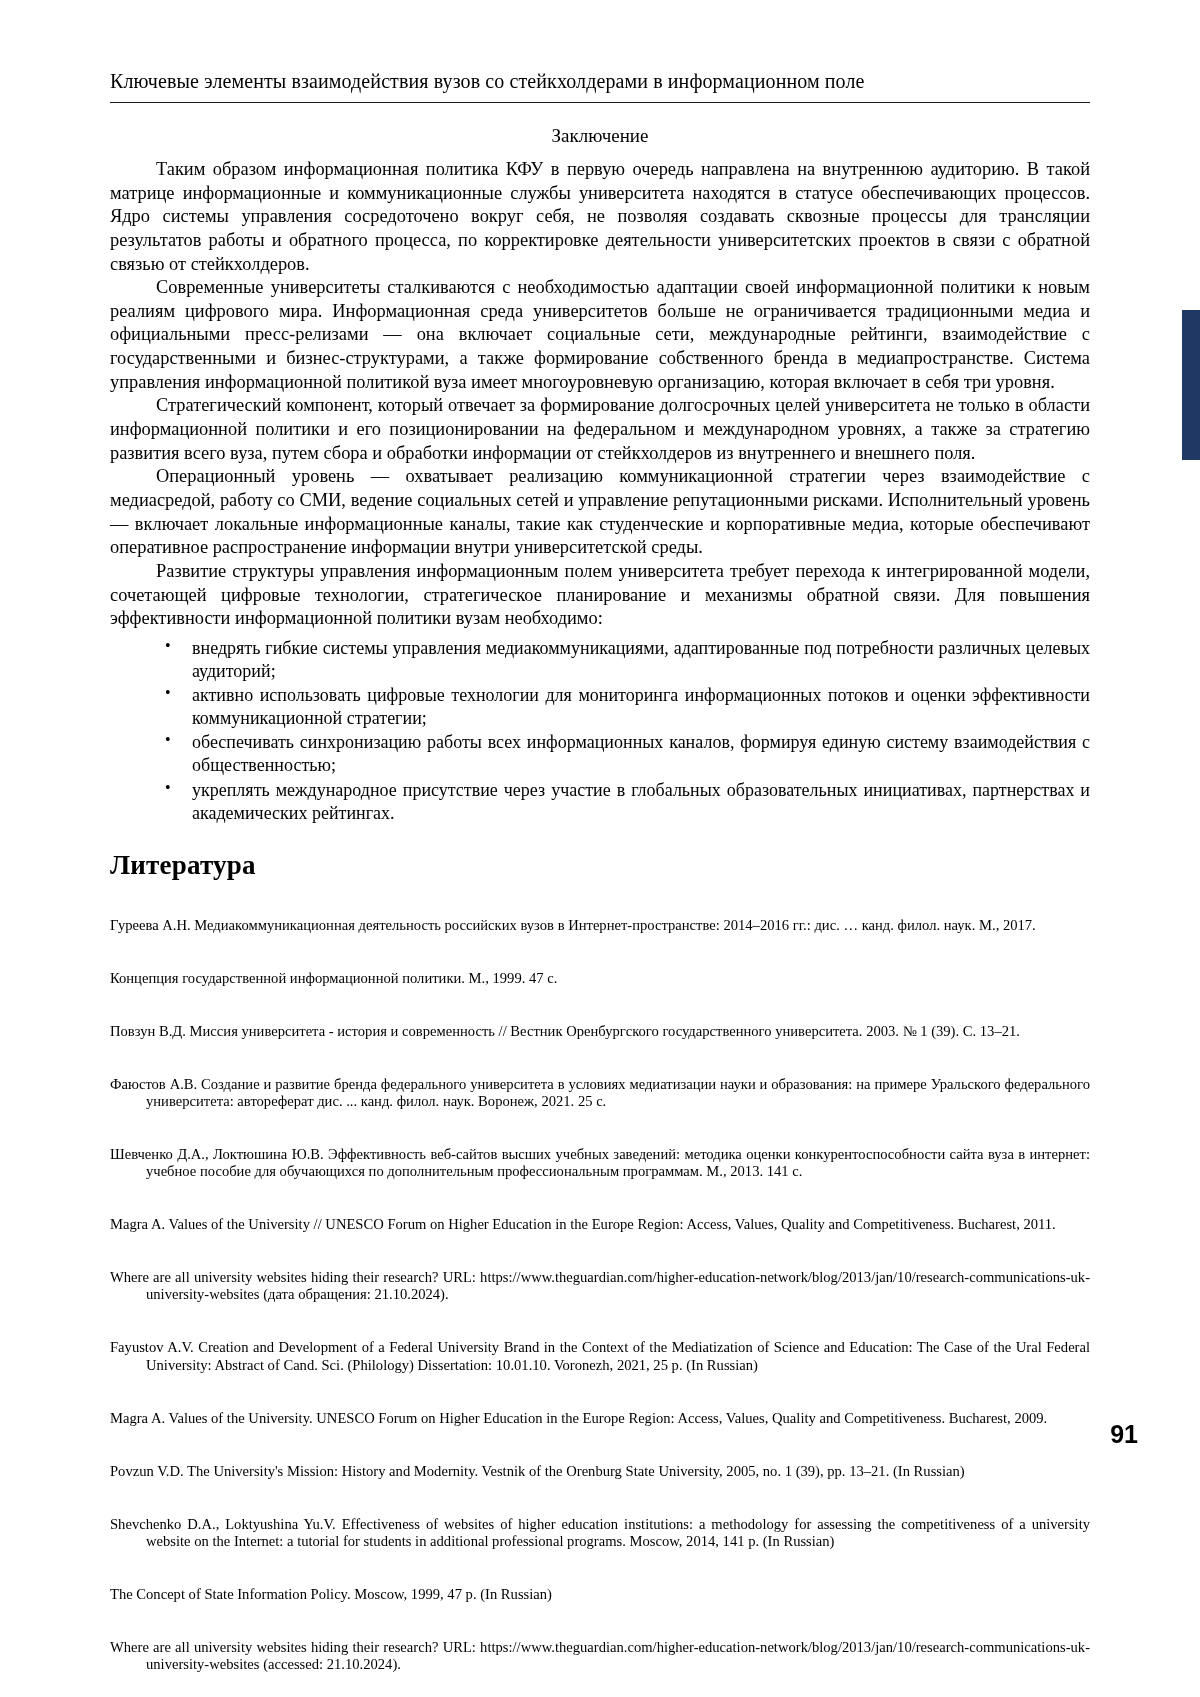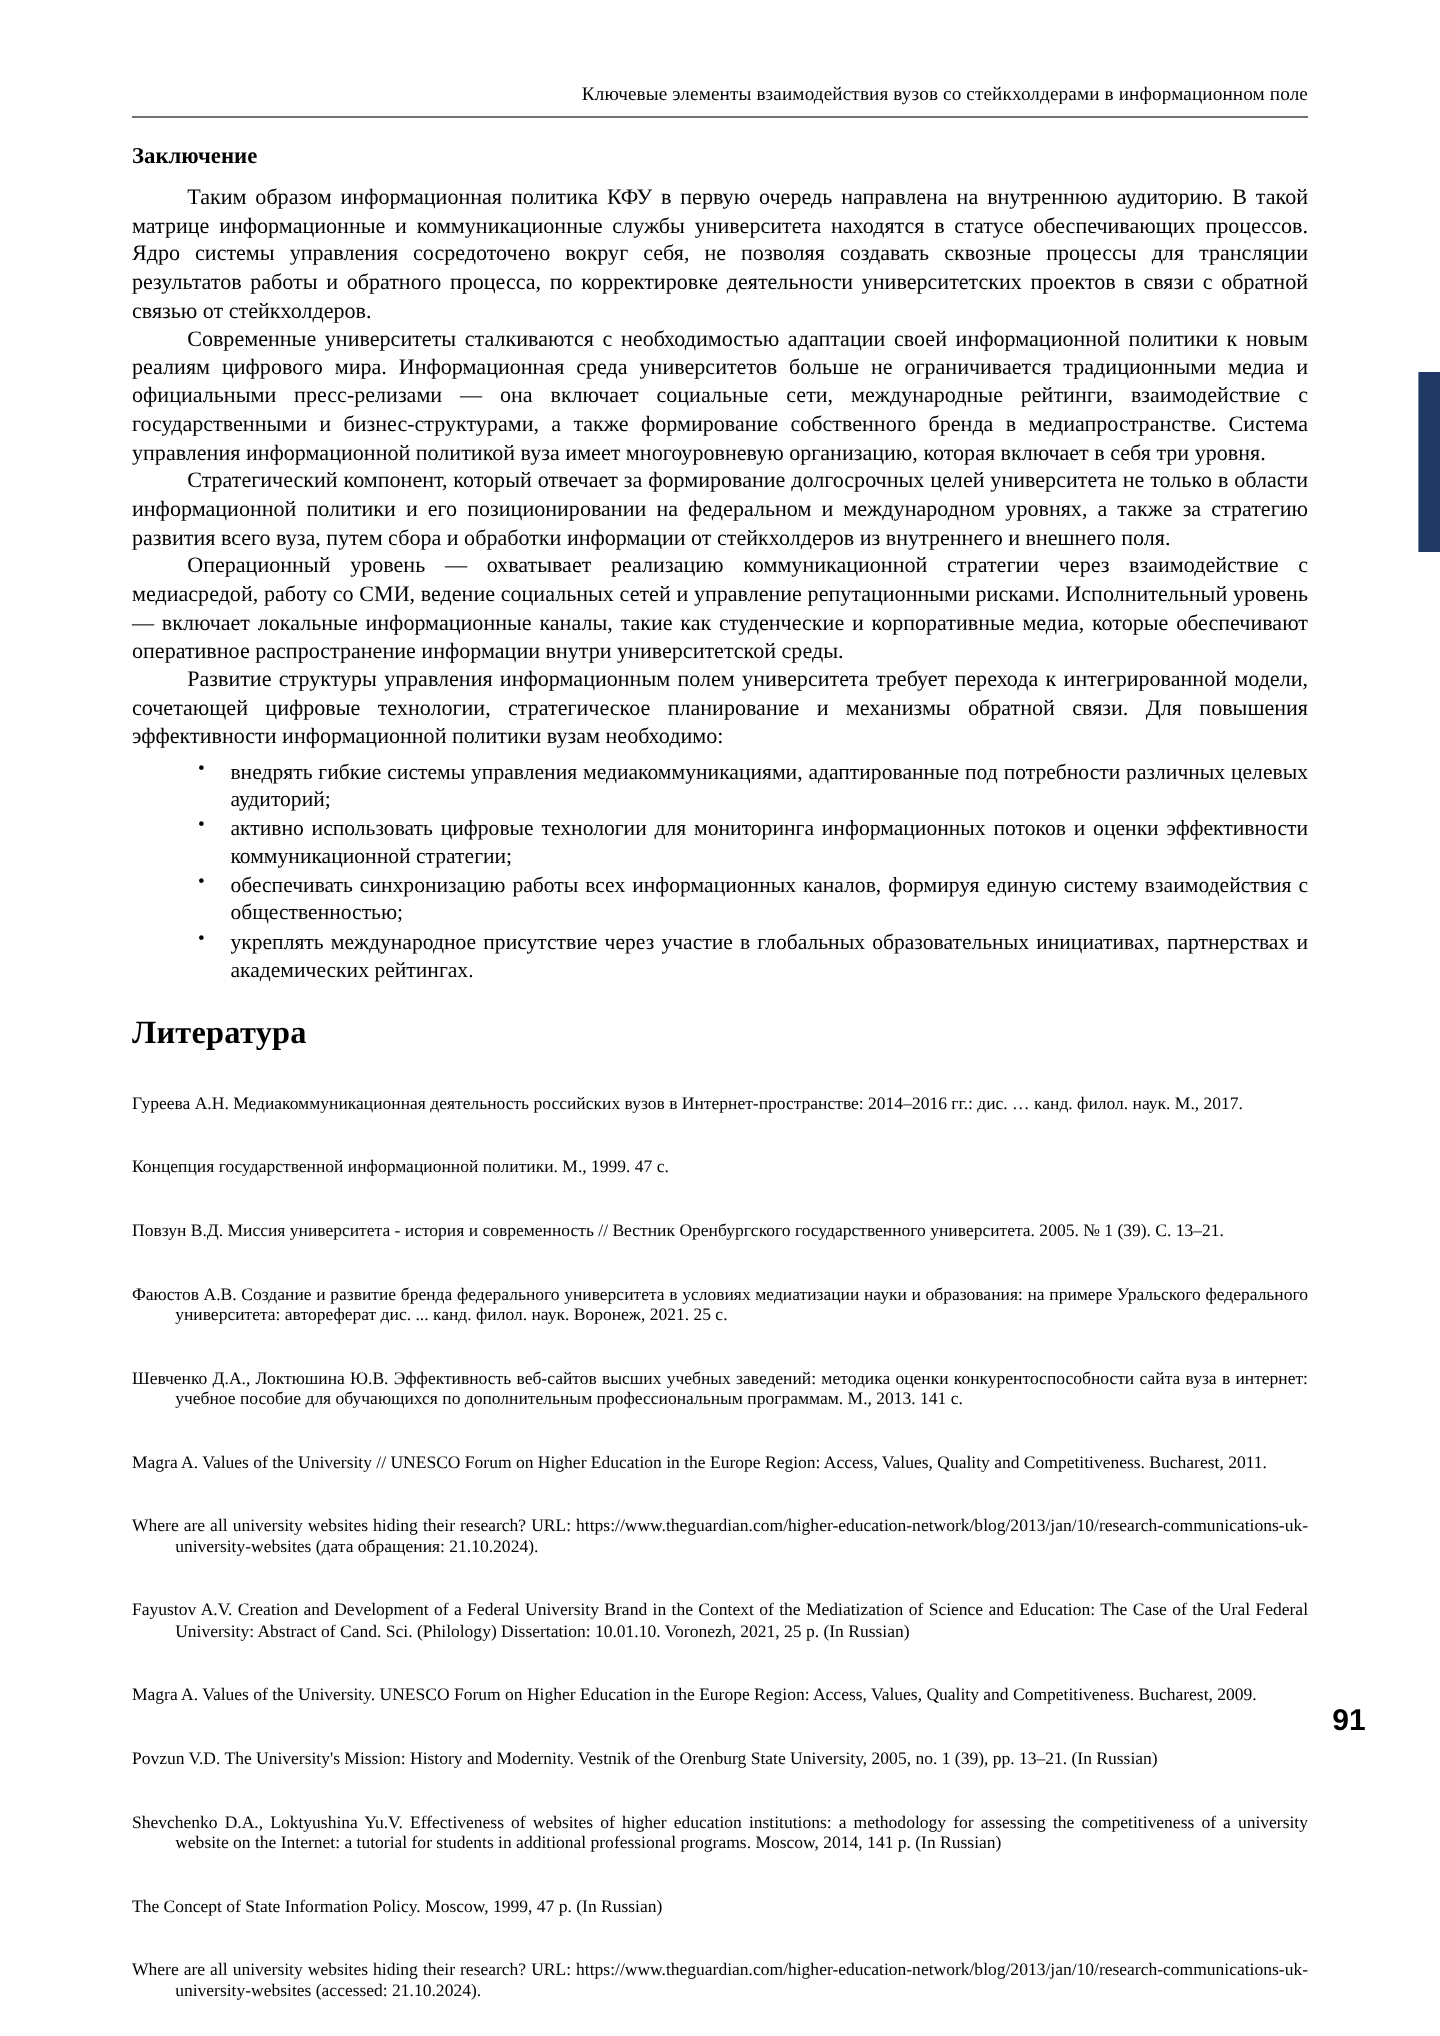--- a/index.html
+++ b/index.html
@@ -21,32 +21,33 @@
     width: 1200px;
     height: 1697px;
   }
   .content {
     position: absolute;
     left: 110px;
     top: 70px;
     width: 980px;
   }
   .running-head {
-    text-align: right;
-    font-size: 16px;
+    text-align: left;
+    font-size: 20px;
     letter-spacing: 0.1px;
     padding-bottom: 9px;
     font-family: Liberation Serif, serif;
   }
   .rule {
     border-bottom: 1.6px solid #1a1a1a;
     margin-bottom: 22px;
   }
   .section-title {
-    font-weight: bold;
+    text-align: center;
+    font-weight: normal;
     font-size: 19px;
     margin-bottom: 11px;
   }
   p.body {
     font-size: 18.4px;
     line-height: 1.285;
     text-align: justify;
     text-indent: 46px;
     margin: 0;
     hyphens: auto;
@@ -133,21 +134,21 @@
       <li>внедрять гибкие системы управления медиакоммуникациями, адаптированные под потребности различных целевых аудиторий;</li>
       <li>активно использовать цифровые технологии для мониторинга информационных потоков и оценки эффективности коммуникационной стратегии;</li>
       <li>обеспечивать синхронизацию работы всех информационных каналов, формируя единую систему взаимодействия с общественностью;</li>
       <li>укреплять международное присутствие через участие в глобальных образовательных инициативах, партнерствах и академических рейтингах.</li>
     </ul>
 
     <h2 class="heading">Литература</h2>
 
     <div class="ref">Гуреева А.Н. Медиакоммуникационная деятельность российских вузов в Интернет-пространстве: 2014–2016 гг.: дис. … канд. филол. наук. М., 2017.</div>
     <div class="ref">Концепция государственной информационной политики. М., 1999. 47 с.</div>
-    <div class="ref">Повзун В.Д. Миссия университета - история и современность // Вестник Оренбургского государственного университета. 2005. № 1 (39). С. 13–21.</div>
+    <div class="ref">Повзун В.Д. Миссия университета - история и современность // Вестник Оренбургского государственного университета. 2003. № 1 (39). С. 13–21.</div>
     <div class="ref">Фаюстов А.В. Создание и развитие бренда федерального университета в условиях медиатизации науки и образования: на примере Уральского федерального университета: автореферат дис. ... канд. филол. наук. Воронеж, 2021. 25 с.</div>
     <div class="ref">Шевченко Д.А., Локтюшина Ю.В. Эффективность веб-сайтов высших учебных заведений: методика оценки конкурентоспособности сайта вуза в интернет: учебное пособие для обучающихся по дополнительным профессиональным программам. М., 2013. 141 с.</div>
     <div class="ref">Magra A. Values of the University // UNESCO Forum on Higher Education in the Europe Region: Access, Values, Quality and Competitiveness. Bucharest, 2011.</div>
     <div class="ref">Where are all university websites hiding their research? URL: https://www.theguardian.com/higher-education-network/blog/2013/jan/10/research-communications-uk-university-websites (дата обращения: 21.10.2024).</div>
 
 
     <div class="ref tight">Fayustov A.V. Creation and Development of a Federal University Brand in the Context of the Mediatization of Science and Education: The Case of the Ural Federal University: Abstract of Cand. Sci. (Philology) Dissertation: 10.01.10. Voronezh, 2021, 25 p. (In Russian)</div>
     <div class="ref tight">Magra A. Values of the University. UNESCO Forum on Higher Education in the Europe Region: Access, Values, Quality and Competitiveness. Bucharest, 2009.</div>
     <div class="ref tight">Povzun V.D. The University's Mission: History and Modernity. Vestnik of the Orenburg State University, 2005, no. 1 (39), pp. 13–21. (In Russian)</div>
     <div class="ref tight">Shevchenko D.A., Loktyushina Yu.V. Effectiveness of websites of higher education institutions: a methodology for assessing the competitiveness of a university website on the Internet: a tutorial for students in additional professional programs. Moscow, 2014, 141 p. (In Russian)</div>

